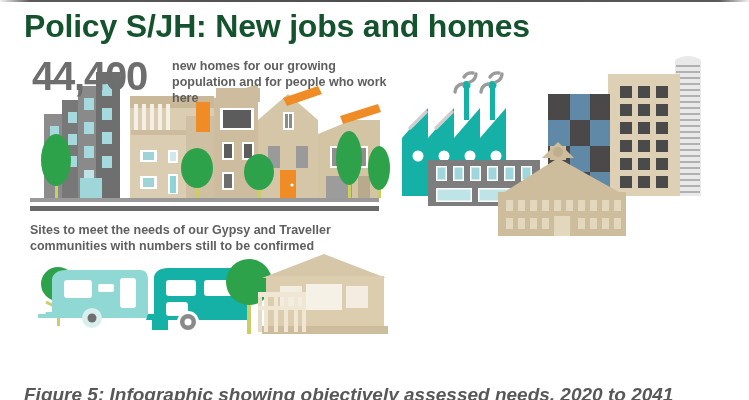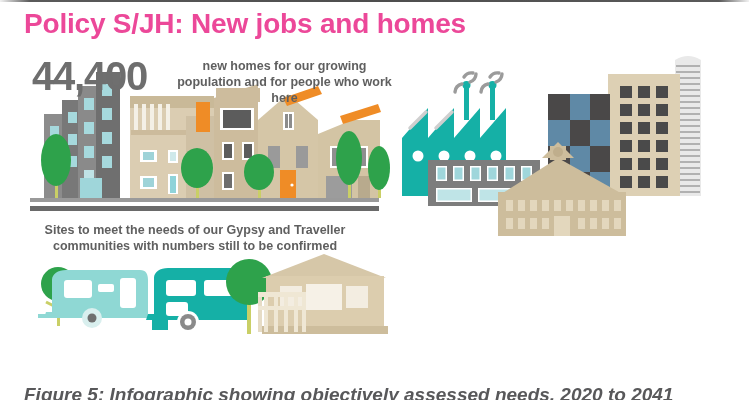--- a/index.html
+++ b/index.html
@@ -22,32 +22,32 @@
     position: absolute;
     left: 0; top: 0;
     width: 749px; height: 2px;
     background: linear-gradient(to right, #f2f2f2 0%, #5a5a5a 4%, #4e4e4e 50%, #5a5a5a 96%, #f2f2f2 100%);
   }
 
   
   #page-title {
     position: absolute;
     left: 24px; top: 8px;
-    font-size: 28px;
+    font-size: 32px;
     font-weight: bold;
-    color: #ec4899;
+    color: #14532d;
     letter-spacing: -0.2px;
     white-space: nowrap;
   }
 
   
   #infographic {
     position: absolute;
     left: 0; top: 46px;
-    width: 749px; height: 300px; text-align: center;
+    width: 749px; height: 300px;
   }
 
   
   .bignum {
     position: absolute;
     font-size: 40px;
     font-weight: bold;
     color: #6e6e6e;
     letter-spacing: -1.2px;
     line-height: 1;

